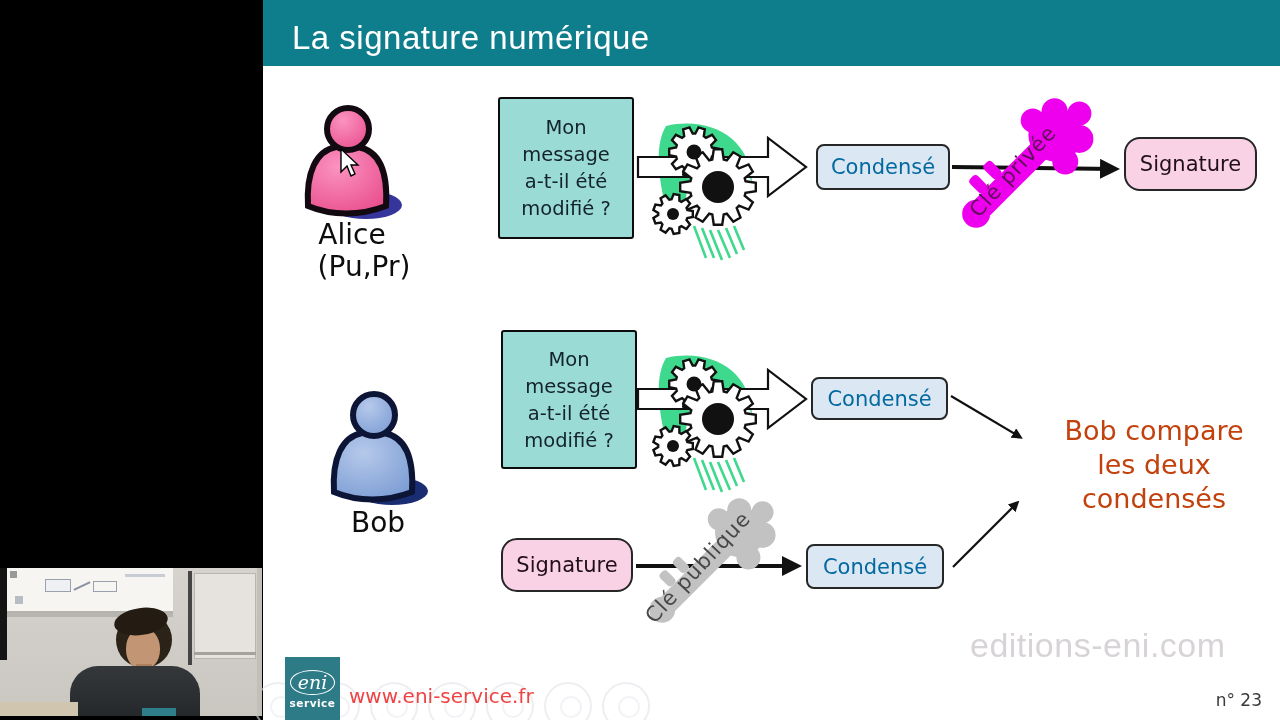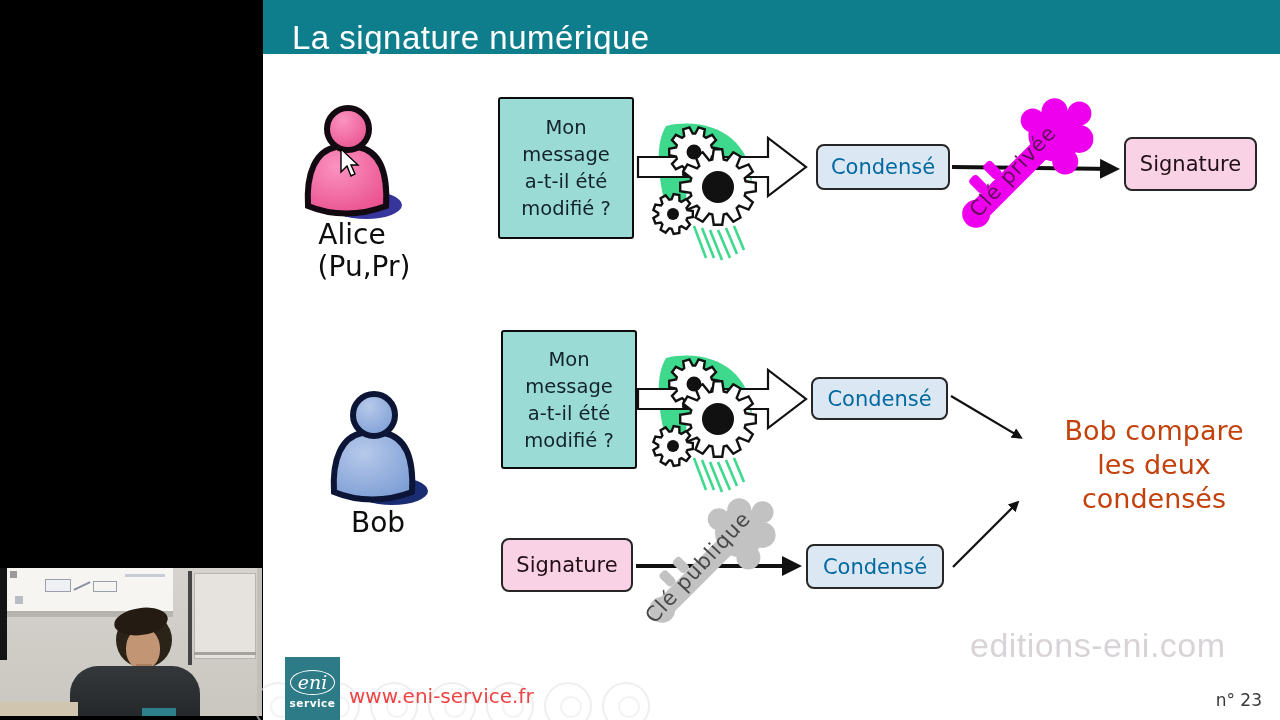--- a/index.html
+++ b/index.html
@@ -3,31 +3,31 @@
 <meta charset="utf-8">
 <style>
   :root{
     --header-teal:#0e7d8c; --box-teal:#9adcd5; --box-blue:#dbe7f2; --box-pink:#f9d2e6;
     --key-magenta:#ee00ee; --key-gray:#c2c2c2; --gear-green:#3ed98d; --logo-teal:#2e7b88;
   }
   *{margin:0;padding:0;box-sizing:border-box;}
   body{width:1280px;height:720px;overflow:hidden;background:#000;font-family:"DejaVu Sans",sans-serif;}
   .stage{position:relative;width:1280px;height:720px;background:#000;overflow:hidden;}
   .slide{position:absolute;left:263px;top:0;width:1017px;height:720px;background:#fff;}
-  .slide-header{position:absolute;left:263px;top:0;width:1017px;height:54px;background:var(--header-teal);}
+  .slide-header{position:absolute;left:263px;top:0;width:1017px;height:66px;background:var(--header-teal);}
   .slide-title{position:absolute;left:29px;top:0;height:75px;line-height:75px;color:#fff;
     font-family:"Liberation Sans",sans-serif;font-weight:400;font-size:33px;letter-spacing:.5px;}
   .abs{position:absolute;}
   .prewrap{white-space:pre-line;}
   .msg-box{background:var(--box-teal);border:2.5px solid #0c0c0c;border-radius:3px;display:flex;
     align-items:center;justify-content:center;text-align:center;font-size:19.5px;line-height:27px;color:#13222b;}
   .pill{display:flex;align-items:center;justify-content:center;text-align:center;border:2px solid #262626;
     font-size:21px;color:#0369a1;}
   .pill-blue{background:var(--box-blue);border-radius:8px;}
-  .pill-pink{background:var(--box-pink);border-radius:8px;color:#221018;}
+  .pill-pink{background:var(--box-pink);border-radius:16px;color:#221018;}
   .actor-label{text-align:center;font-size:28px;color:#0d0d0d;}
   .compare{font-size:27px;line-height:34px;text-align:center;color:#c2410c;}
   .watermark{font-family:"Liberation Sans",sans-serif;font-size:34px;color:#d8d3d7;letter-spacing:.5px;}
   .page-num{font-size:17px;color:#3a3a3a;text-align:right;}
   .overlay{position:absolute;left:0;top:0;width:1280px;height:720px;pointer-events:none;z-index:6;}
   .gear{fill:#fff;stroke:#111;stroke-width:2.4px;}
   .hub{fill:#111;}
   .swoosh{fill:var(--gear-green);}
   .hatch{stroke:var(--gear-green);stroke-width:2.6px;}
   .hollow-arrow{fill:#fff;stroke:#111;stroke-width:2.2px;}

